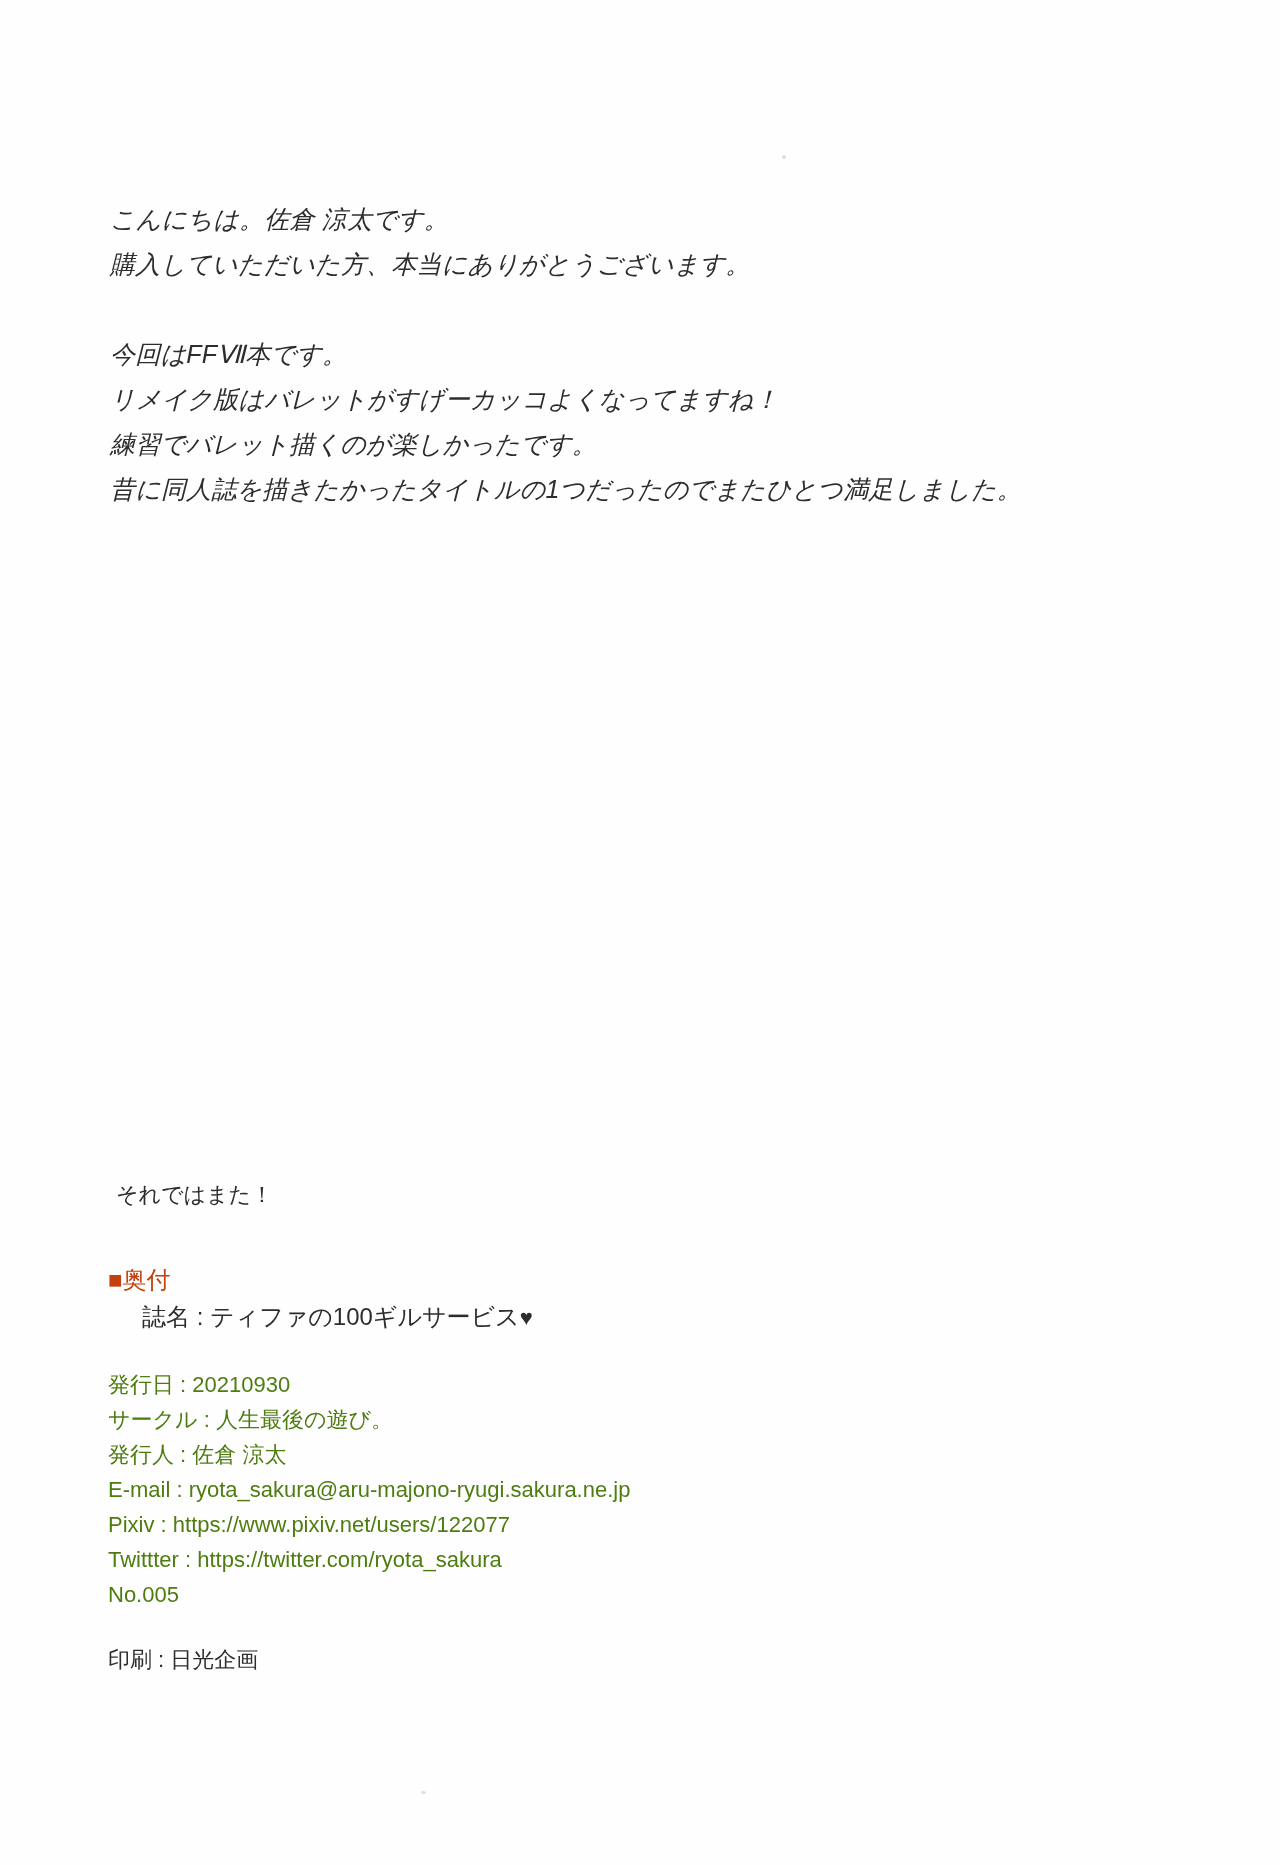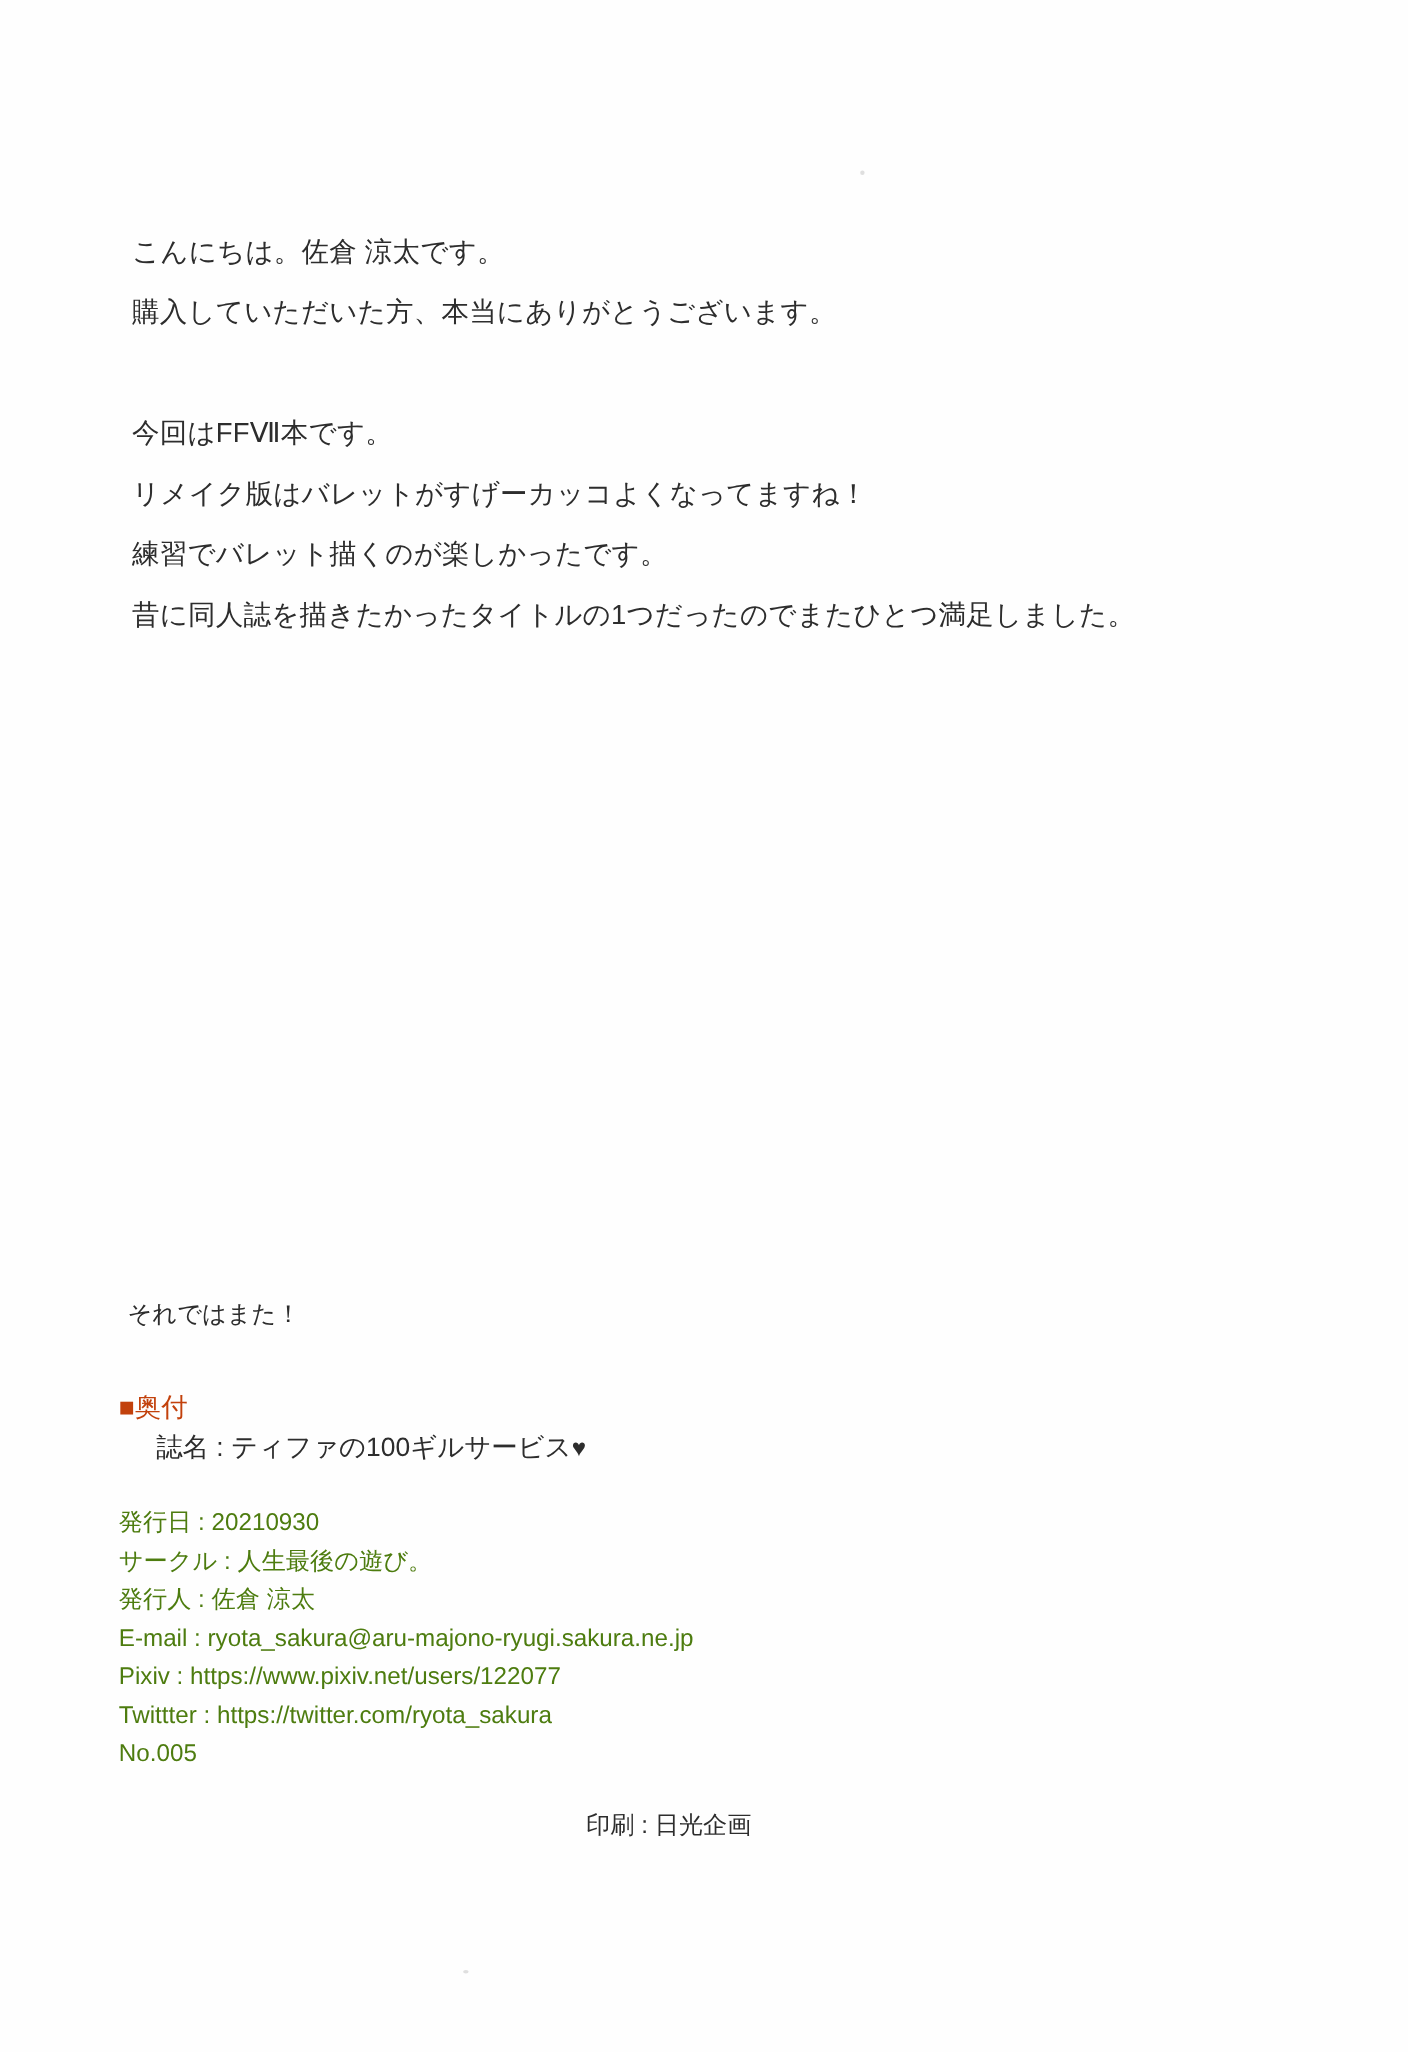--- a/index.html
+++ b/index.html
@@ -22,26 +22,27 @@
   }
 
   
   .afterword {
     position: absolute;
     left: 108px;
     top: 196px;
     width: 1080px;
   }
   .afterword p {
-    margin: 12px;
+    margin: 2px;
     font-size: 25px;
     line-height: 43px;
     letter-spacing: 0.2px;
     color: #2d2d2d;
     white-space: pre;
+    font-style: italic;
   }
   .gap-block {
     height: 43px;
   }
 
   
   .signoff {
     position: absolute;
     left: 116px;
     top: 1178px;
@@ -85,21 +86,20 @@
     white-space: pre;
   }
   .colophon-print {
     margin-top: 30px;
   }
   .colophon-print .line {
     font-size: 22px;
     line-height: 35px;
     color: #2d2d2d;
     white-space: pre;
-    text-align: center;
   }
 
   
   .speck {
     position: absolute;
     background: #dfdfdf;
     border-radius: 50%;
   }
   .speck.a { left: 782px; top: 155px; width: 4px; height: 4px; }
   .speck.b { left: 421px; top: 1791px; width: 5px; height: 3px; }

